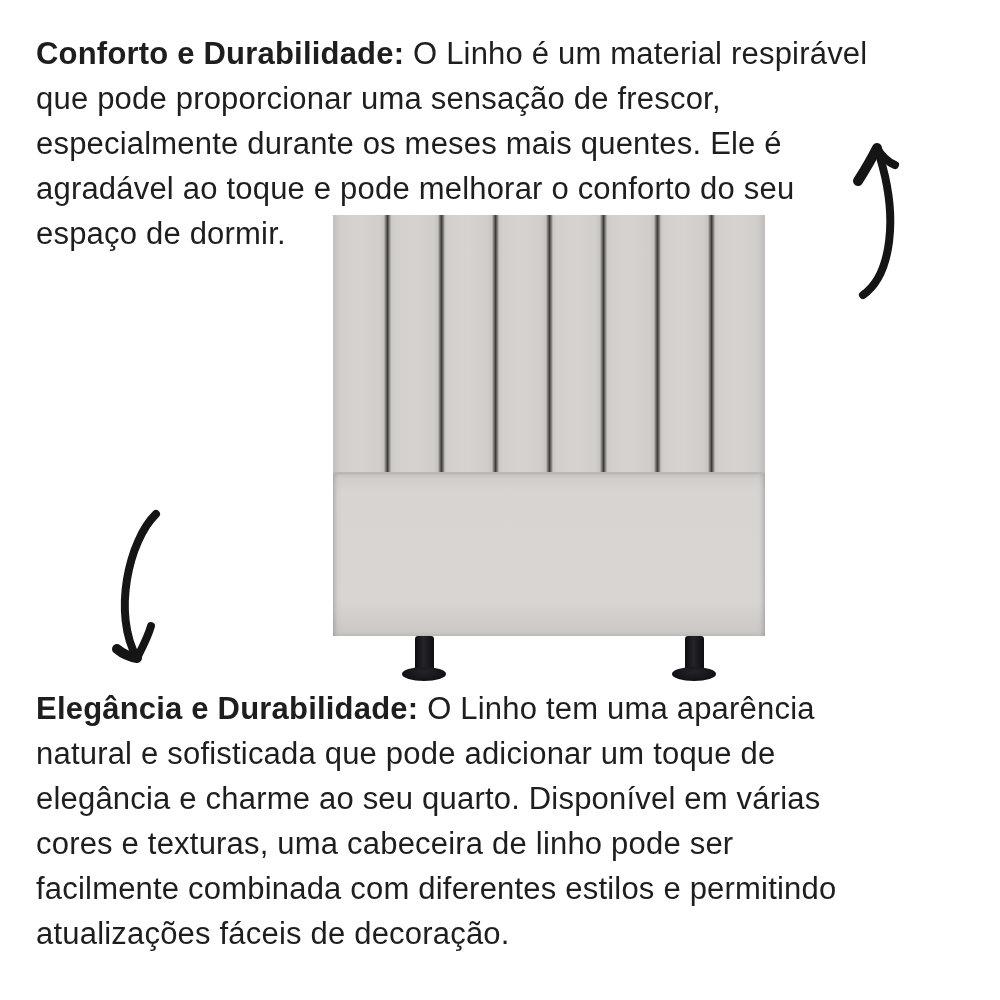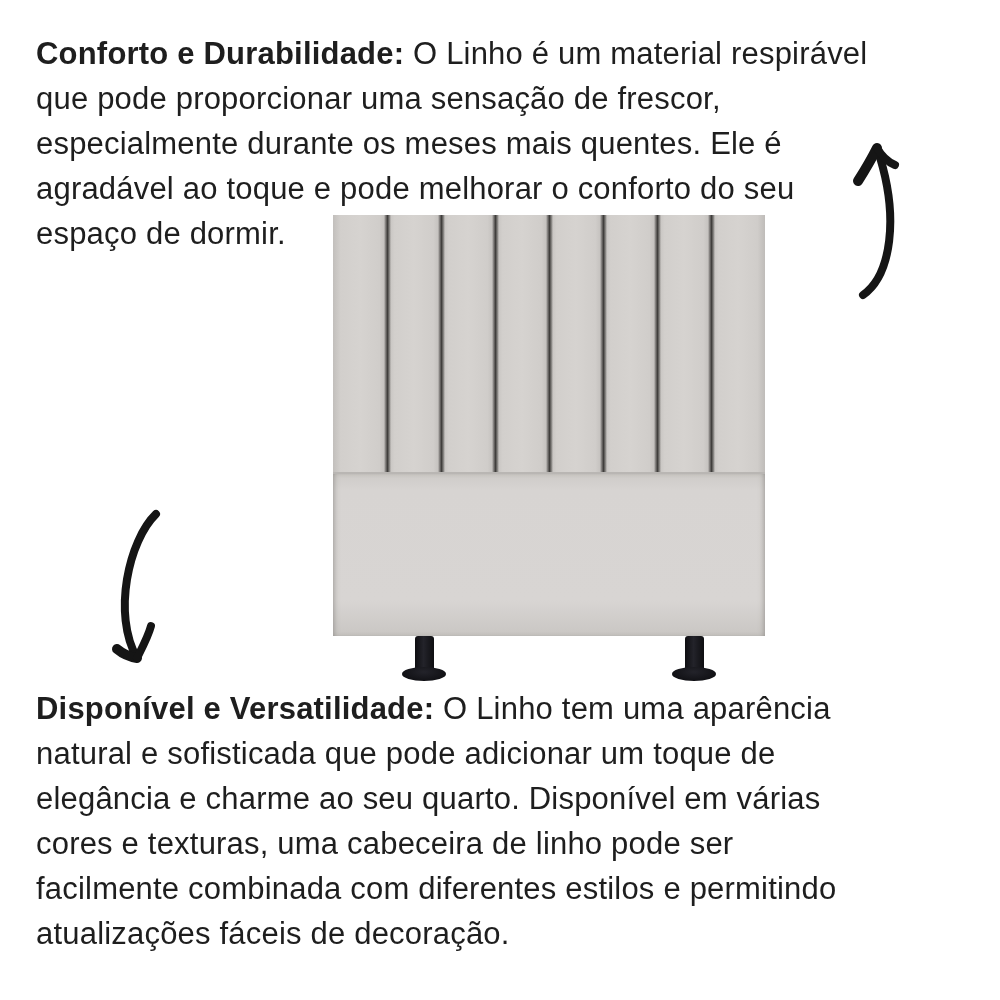--- a/index.html
+++ b/index.html
@@ -140,20 +140,20 @@
     <path d="M 28,11 C 22,23 16,33 9,44" stroke-width="10"></path>
     <path d="M 28,11 C 33,20 39,25 46,28" stroke-width="8"></path>
   </svg>
 
   <svg class="arrow arrow-down" viewBox="0 0 62 166" xmlns="http://www.w3.org/2000/svg">
     <path d="M 53,10 C 26,36 9,110 34,154" stroke-width="8"></path>
     <path d="M 34,154 C 27,153 20,150 14,145" stroke-width="10"></path>
     <path d="M 34,154 C 39,144 45,133 48,122" stroke-width="8"></path>
   </svg>
 
-  <p class="para bottom"><strong>Disponível e Versatilidade:</strong> <span>O Linho tem uma aparência
+  <p class="para bottom"><strong>Elegância e Durabilidade:</strong> <span>O Linho tem uma aparência
 natural e sofisticada que pode adicionar um toque de
 elegância e charme ao seu quarto. Disponível em várias
 cores e texturas, uma cabeceira de linho pode ser
 facilmente combinada com diferentes estilos e permitindo
 atualizações fáceis de decoração.</span></p>
 
 </main>
 
 </body></html>

